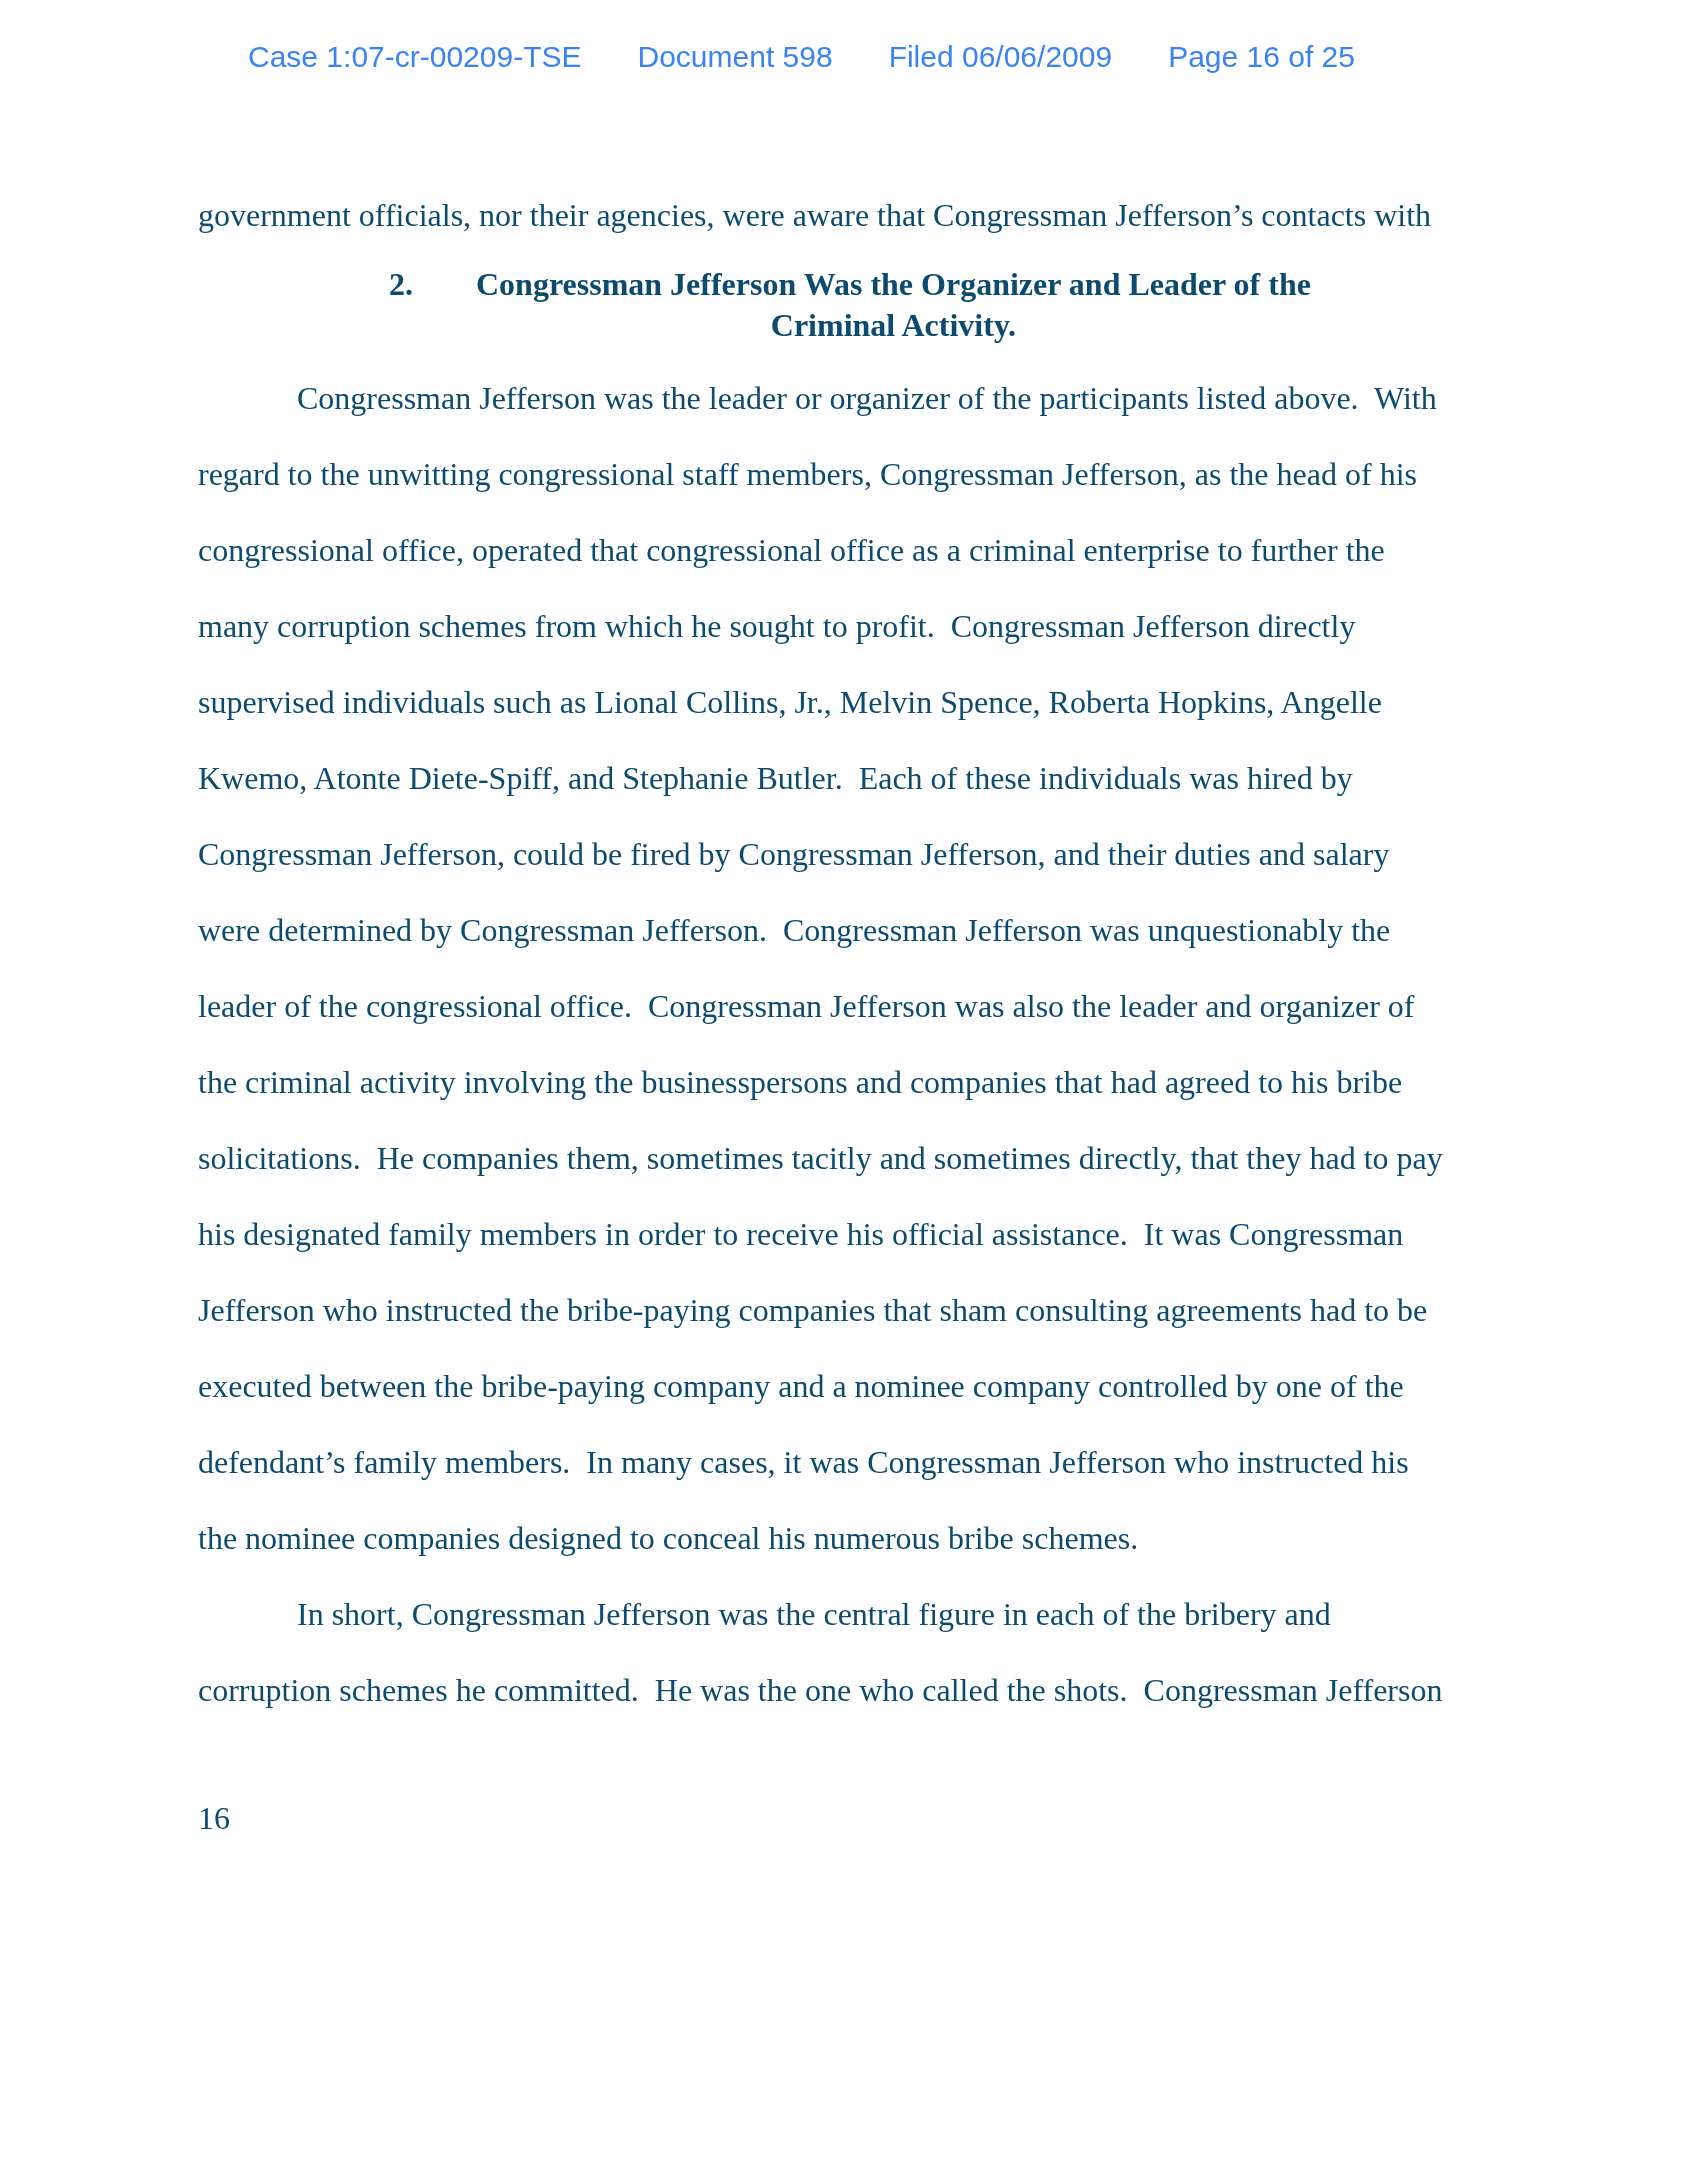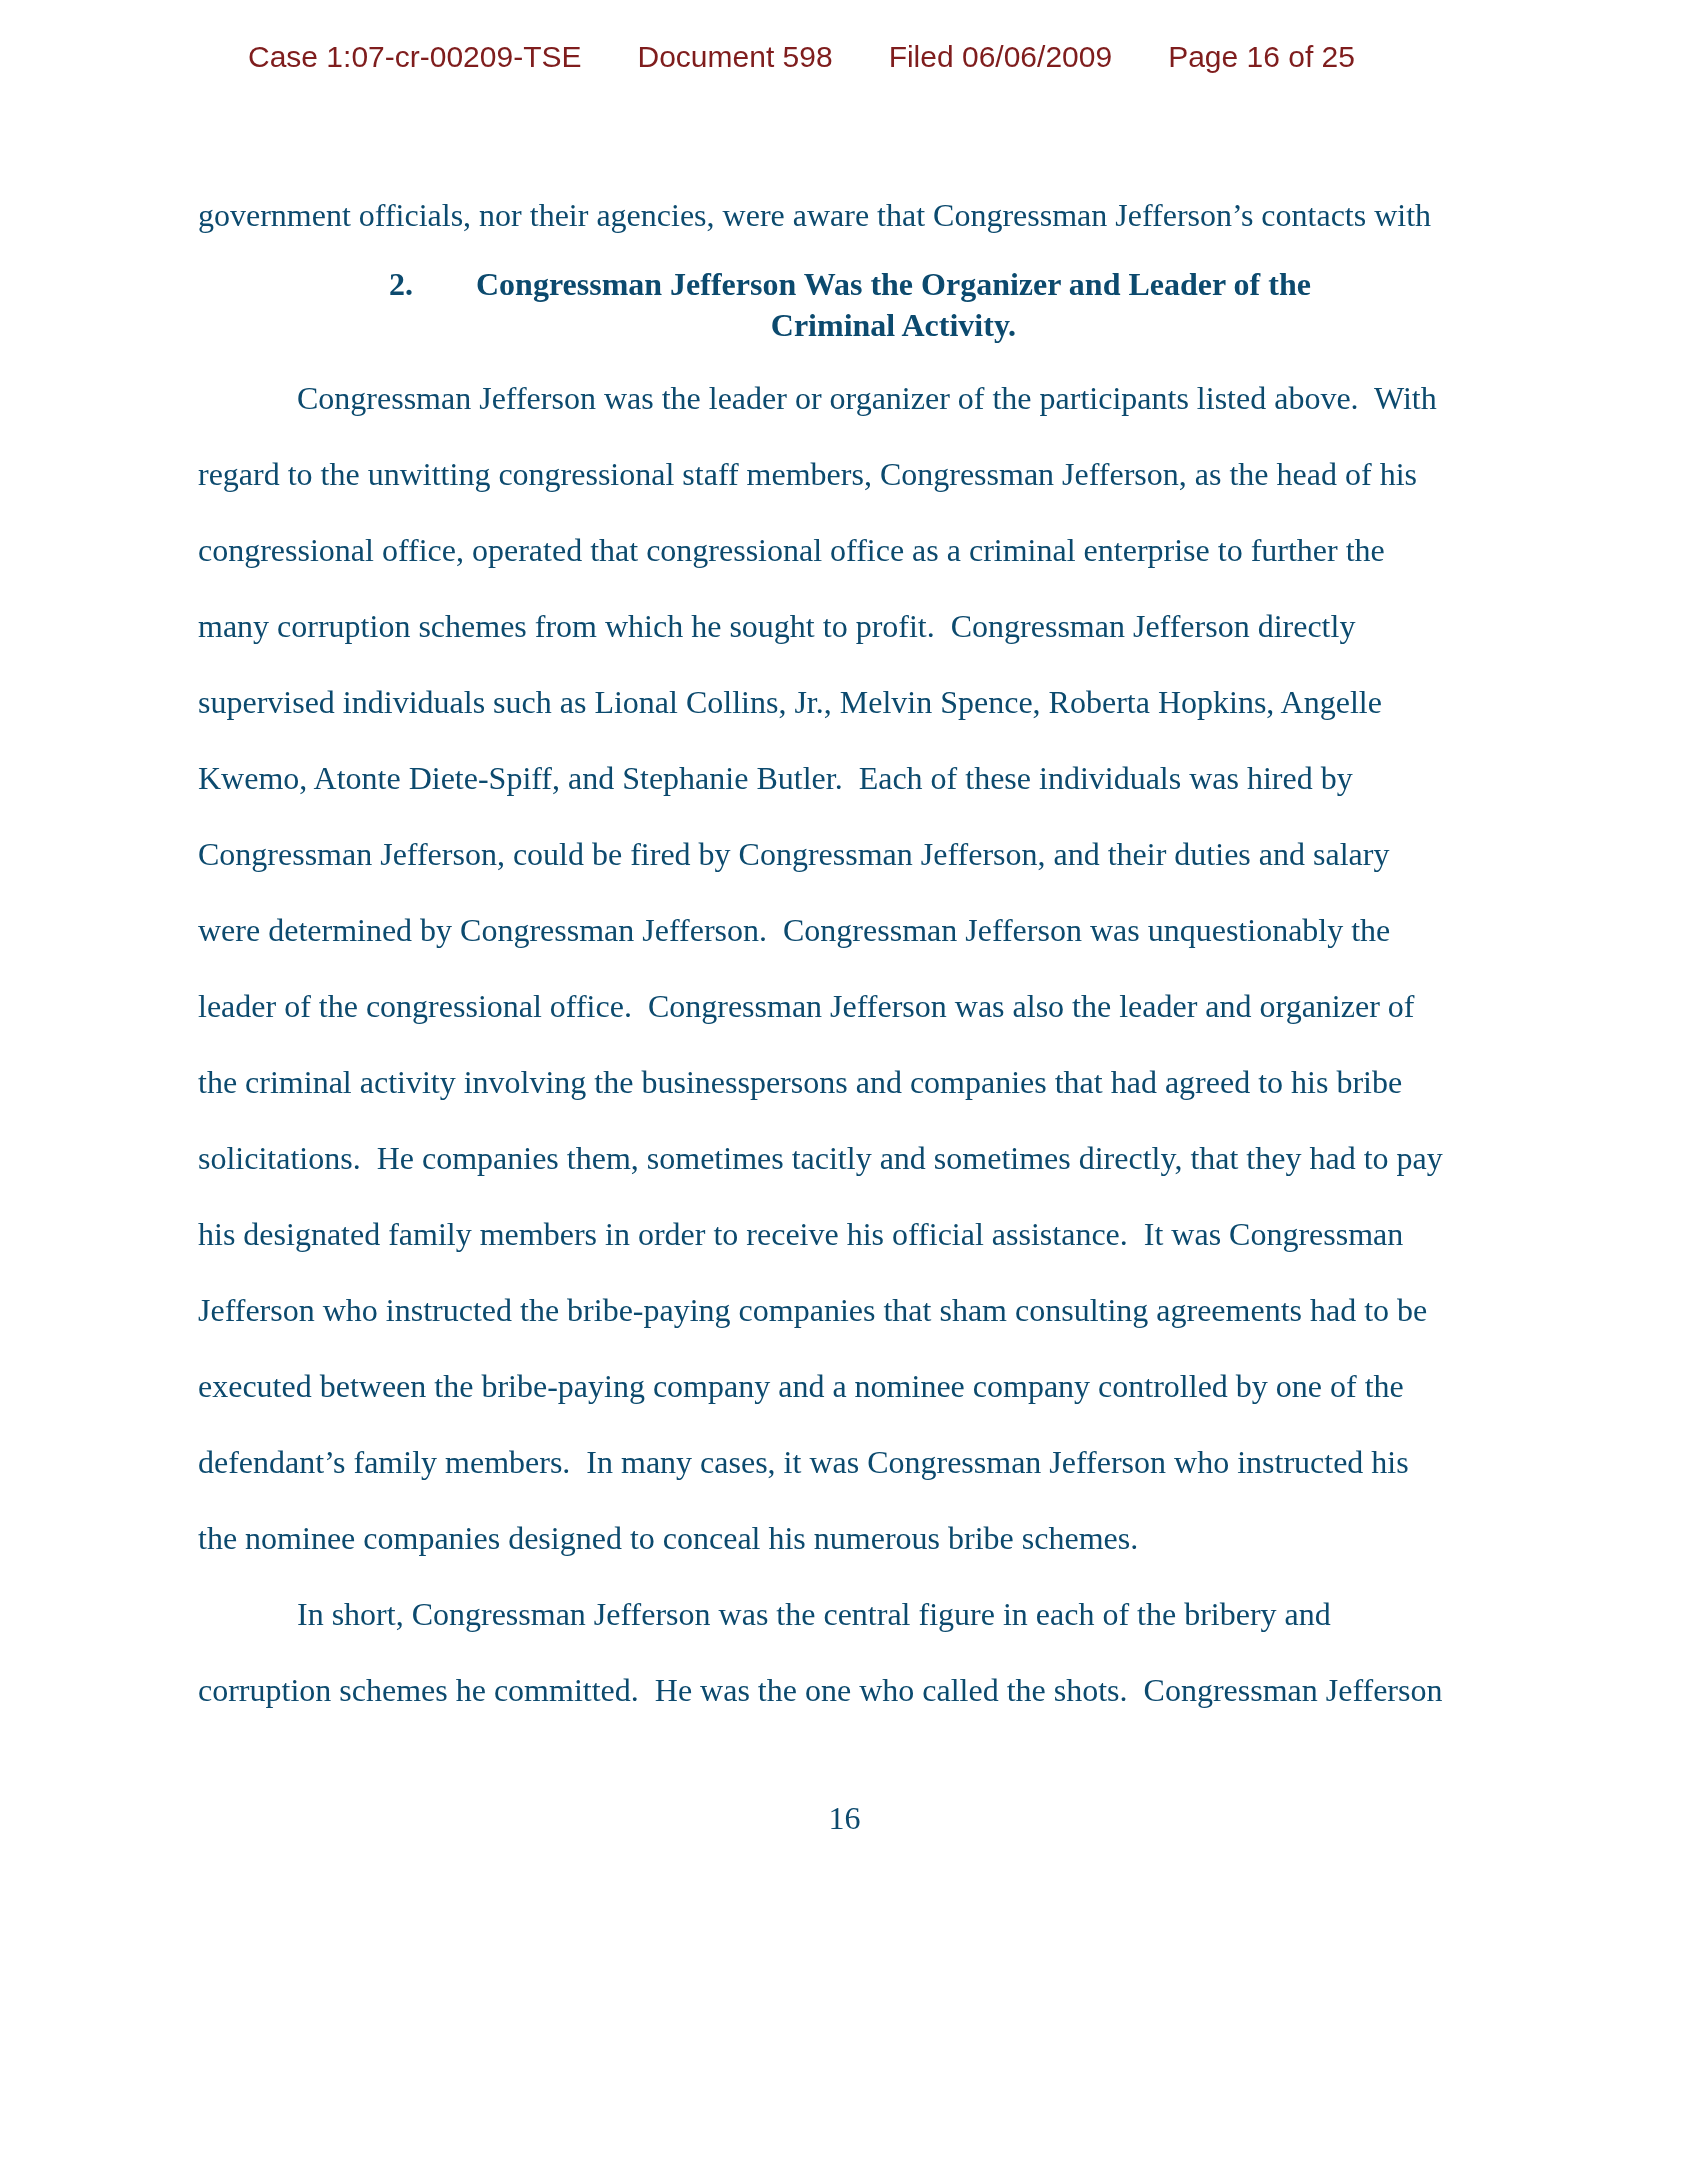--- a/index.html
+++ b/index.html
@@ -54,30 +54,30 @@
     line-height: 41px;
   }
   .h-lines .line {
     white-space: pre;
     line-height: 41px;
     text-align: center;
   }
   .page-number {
     margin-top: 52px;
     width: 1293px;
-    text-align: center;
+    text-align: left;
     line-height: 76px;
   }
 </style>
 </head>
 <body>
 
 <div class="page">
 
-  <header class="stamp" style="color: #7f1d1d; justify-content: center;">
+  <header class="stamp" style="color: #3b82f6; justify-content: center;">
     <span class="stamp-item">Case 1:07-cr-00209-TSE</span>
     <span class="stamp-item">Document 598</span>
     <span class="stamp-item">Filed 06/06/2009</span>
     <span class="stamp-item">Page 16 of 25</span>
   </header>
 
   <main class="body">
 
     <section class="para">
         <div class="line">government officials, nor their agencies, were aware that Congressman Jefferson’s contacts with</div>

